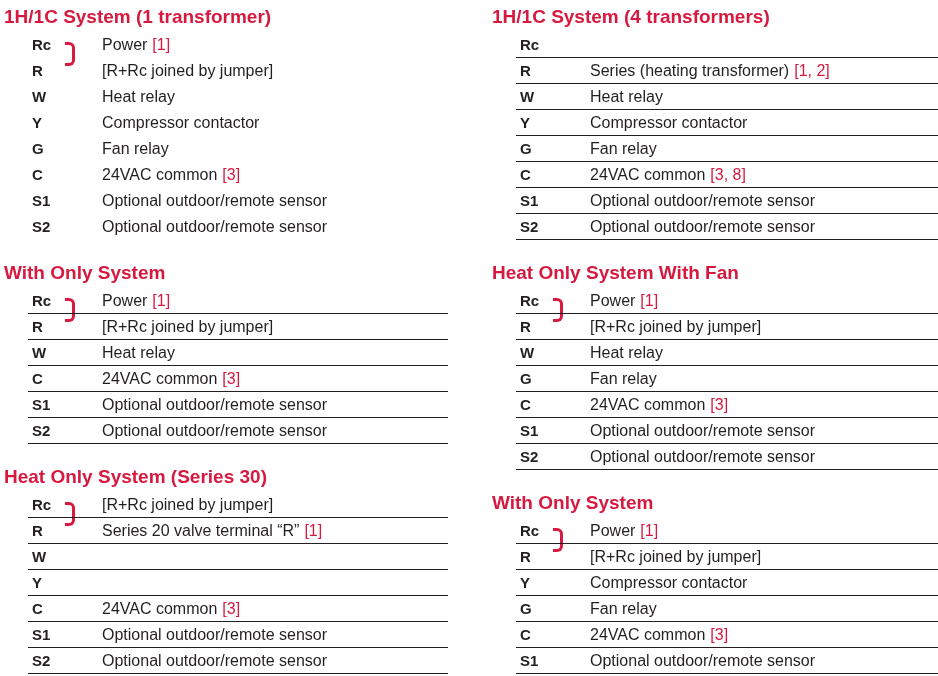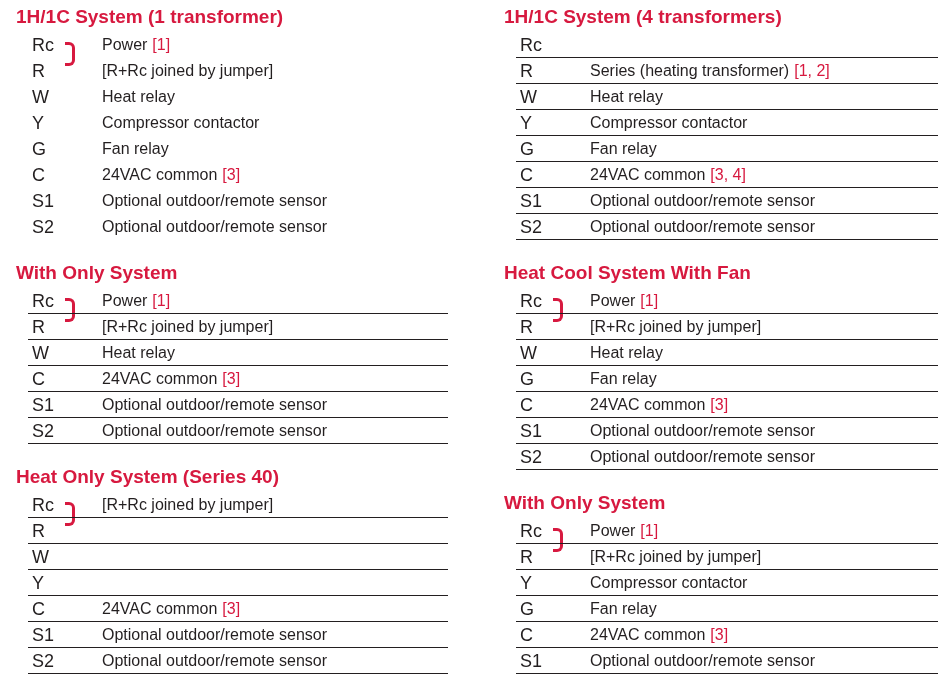--- a/index.html
+++ b/index.html
@@ -1,23 +1,23 @@
 <!DOCTYPE html>
 <html><head>
 <meta charset="utf-8">
 <style>
   html, body { margin: 0; padding: 0; background: #ffffff; }
   body { width: 938px; height: 676px; position: relative; overflow: hidden;
          font-family: "Liberation Sans", sans-serif; color: #231f20; }
   .section { position: absolute; }
   .heading { position: absolute; left: 0; top: 0; white-space: nowrap;
-             font-weight: bold; font-size: 19px; line-height: 22px; color: #d7193f; margin-left: 12px; }
+             font-weight: bold; font-size: 19px; line-height: 22px; color: #d7193f; }
   .rows { position: absolute; left: 24px; top: 26px; }
   .row { position: relative; height: 25px; border-bottom: 1.5px solid #231f20; }
-  .term { position: absolute; left: 4px; top: 3px; font-weight: normal; font-size: 18px; line-height: 20px; }
+  .term { position: absolute; left: 4px; top: 3px; font-weight: bold; font-size: 15px; line-height: 20px; }
   .desc { position: absolute; left: 74px; top: 3px; font-size: 16px; line-height: 20px; white-space: nowrap; }
   .ref { color: #d7193f; margin-left: 5px; }
   .jumper { position: absolute; left: 37px; top: 10px; width: 10px; height: 24px;
             border: 3.5px solid #d7193f; border-left: none; border-radius: 0 6px 6px 0; box-sizing: border-box; }
 </style>
 </head>
 <body>
 
 <div class="section" style="left:4px; top:6px; width:444px;">
   <div class="heading">1H/1C System (1 transformer)</div>
@@ -75,21 +75,21 @@
     <div class="row">
         <span class="term">Y</span>
         <span class="desc"><span>Compressor contactor</span></span>
       </div>
     <div class="row">
         <span class="term">G</span>
         <span class="desc"><span>Fan relay</span></span>
       </div>
     <div class="row">
         <span class="term">C</span>
-        <span class="desc"><span>24VAC common</span><span class="ref">[3, 4]</span></span>
+        <span class="desc"><span>24VAC common</span><span class="ref">[3, 8]</span></span>
       </div>
     <div class="row">
         <span class="term">S1</span>
         <span class="desc"><span>Optional outdoor/remote sensor</span></span>
       </div>
     <div class="row">
         <span class="term">S2</span>
         <span class="desc"><span>Optional outdoor/remote sensor</span></span>
       </div>
   </div>
@@ -120,21 +120,21 @@
         <span class="desc"><span>Optional outdoor/remote sensor</span></span>
       </div>
     <div class="row">
         <span class="term">S2</span>
         <span class="desc"><span>Optional outdoor/remote sensor</span></span>
       </div>
   </div>
 </div>
 
 <div class="section" style="left:492px; top:262px; width:446px;">
-  <div class="heading">Heat Cool System With Fan</div>
+  <div class="heading">Heat Only System With Fan</div>
   <div class="rows" style="width:422px;">
     <span class="jumper"></span>
     <div class="row">
         <span class="term">Rc</span>
         <span class="desc"><span>Power</span><span class="ref">[1]</span></span>
       </div>
     <div class="row">
         <span class="term">R</span>
         <span class="desc"><span>[R+Rc joined by jumper]</span></span>
       </div>
@@ -155,29 +155,30 @@
         <span class="desc"><span>Optional outdoor/remote sensor</span></span>
       </div>
     <div class="row">
         <span class="term">S2</span>
         <span class="desc"><span>Optional outdoor/remote sensor</span></span>
       </div>
   </div>
 </div>
 
 <div class="section" style="left:4px; top:466px; width:444px;">
-  <div class="heading">Heat Only System (Series 40)</div>
+  <div class="heading">Heat Only System (Series 30)</div>
   <div class="rows" style="width:420px;">
     <span class="jumper"></span>
     <div class="row">
         <span class="term">Rc</span>
         <span class="desc"><span>[R+Rc joined by jumper]</span></span>
       </div>
     <div class="row">
         <span class="term">R</span>
+        <span class="desc"><span>Series 20 valve terminal “R”</span><span class="ref">[1]</span></span>
       </div>
     <div class="row">
         <span class="term">W</span>
       </div>
     <div class="row">
         <span class="term">Y</span>
       </div>
     <div class="row">
         <span class="term">C</span>
         <span class="desc"><span>24VAC common</span><span class="ref">[3]</span></span>

